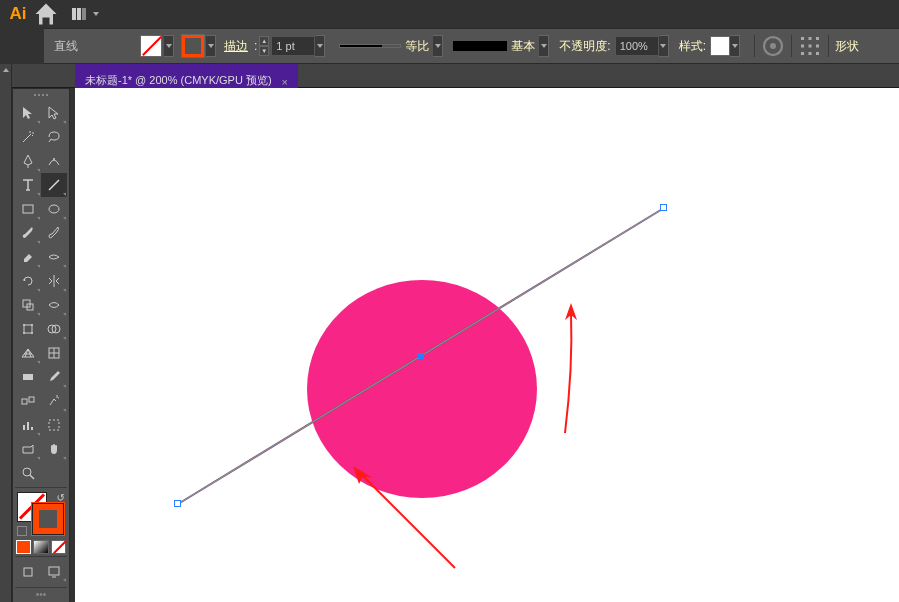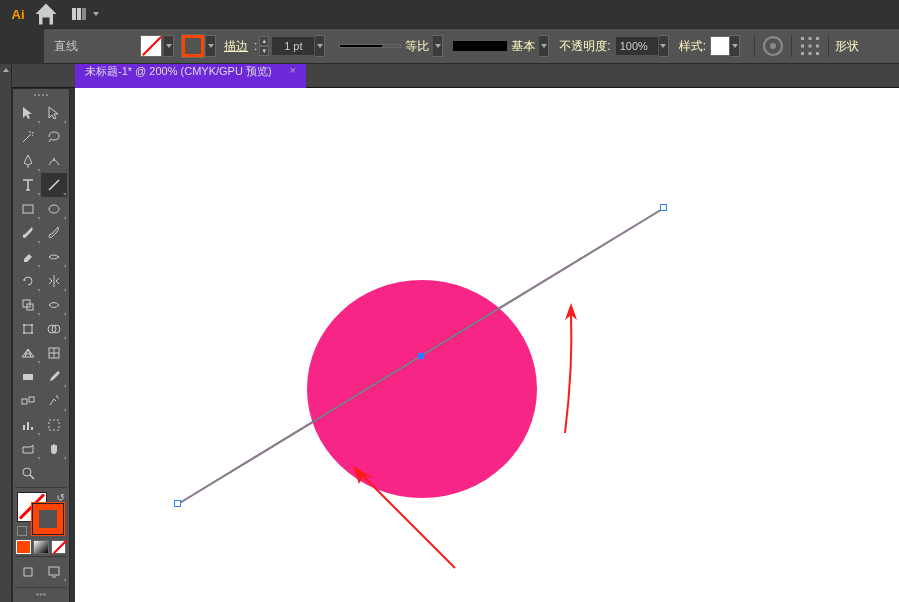--- a/index.html
+++ b/index.html
@@ -1,20 +1,20 @@
 <!DOCTYPE html>
 <html><head>
 <meta charset="utf-8">
 <style>
   * { margin: 0; padding: 0; box-sizing: border-box; font-family: "Microsoft YaHei", Arial, sans-serif; }
   body { background: #323232; color: #e0e0e0; font-size: 12px; width: 899px; height: 602px; overflow: hidden; }
   
   
   .menubar { background: #323232; height: 28px; display: flex; align-items: center; padding: 0 4px; }
-  .ai-logo { width: 28px; height: 28px; display: flex; align-items: center; justify-content: center; font-weight: bold; color: #ff9a00; font-size: 13px; }
+  .ai-logo { width: 28px; height: 28px; display: flex; align-items: center; justify-content: center; font-weight: bold; color: #ff9a00; font-size: 17px; }
   .home-icon { width: 28px; height: 28px; display: flex; align-items: center; justify-content: center; }
   .menu-items { display: flex; margin-left: 8px; }
   .menu-item { padding: 0 8px; height: 28px; line-height: 28px; cursor: default; color: #d0d0d0; }
   .arrange-icon { margin-left: 12px; display: flex; align-items: center; gap: 2px; }
   
   
   .control-bar { background: #535353; height: 36px; display: flex; align-items: center; padding: 0 10px; border-top: 1px solid #2a2a2a; border-bottom: 1px solid #2a2a2a; margin-left: 44px; }
   .cb-label { color: #c8c8c8; margin-right: 12px; font-size: 12px; }
   .swatch-none { width: 22px; height: 22px; background: #fff; border: 1px solid #666; position: relative; margin-right: 2px; }
   .swatch-none::after { content: ""; position: absolute; left: -2px; top: 9px; width: 26px; height: 2px; background: #ff0000; transform: rotate(-45deg); }
@@ -24,21 +24,21 @@
   .cb-input { background: #333; color: #ccc; border: 1px solid #555; height: 20px; padding: 0 4px; font-size: 11px; }
   .cb-step { display:flex; flex-direction:column; margin-right:2px; }
   .cb-step button { width:10px; height:10px; background:#444; border:1px solid #666; font-size:6px; line-height:6px; color:#ccc; }
   .profile-bar { flex: 1 1 auto; height: 4px; background: linear-gradient(to right, #000 70%, transparent 70%); margin: 0 4px; border:1px solid #666; min-width:50px; max-width:62px; }
   .divider-v { width: 1px; height: 22px; background: #3a3a3a; margin: 0 6px; }
   .style-swatch { width: 20px; height: 20px; background: #fff; border: 1px solid #666; }
   .icon-btn { width: 24px; height: 24px; display: flex; align-items: center; justify-content: center; color: #aaa; }
   
   
   .tab-bar { background: #434343; height: 24px; display: flex; align-items: center; border-bottom: 1px solid #1a1a1a; padding-left: 75px; }
-  .doc-tab { background: #6d28d9; height: 24px; display: flex; align-items: flex-start; padding: 0 10px; font-size: 11px; color: #ddd; gap: 18px; }
+  .doc-tab { background: #4c1d95; height: 24px; display: flex; align-items: flex-end; padding: 0 10px; font-size: 11px; color: #ddd; gap: 10px; }
   .tab-close { color: #aaa; cursor: default; }
   
   
   .left-strip { position: absolute; top: 64px; left: 0; width: 12px; height: 538px; background: #434343; border-right: 1px solid #2a2a2a; }
   .left-strip .tri { position: absolute; top: 4px; left: 3px; width: 0; height: 0; border-left: 3px solid transparent; border-right: 3px solid transparent; border-bottom: 4px solid #aaa; }
 
   
   .tools-panel { position: absolute; top: 88px; left: 12px; width: 58px; background: #535353; border: 1px solid #2a2a2a; padding: 2px 2px 6px 2px; }
   .tool-grip { height: 8px; background: #535353; display:flex; justify-content:center; align-items:center; gap:2px; margin-bottom:2px;}
   .tool-grip span{ width:2px; height:2px; background:#888;}
@@ -113,21 +113,21 @@
         <path d="M0 0 L3 4 L6 0 Z" fill="#aaa"></path>
       </svg>
     </div>
 
   <span class="cb-field" style="text-decoration:underline">描边</span>
   <span style="margin:0 2px">:</span>
   <div class="cb-step">
       <button>▲</button>
       <button>▼</button>
     </div>
-  <input class="cb-input" style="width: 44px; text-align: center;" value="1 pt">
+  <input class="cb-input" style="width: 44px;" value="1 pt">
   <div class="dropdown-caret" style="margin-right:10px">
       <svg width="6" height="4">
         <path d="M0 0 L3 4 L6 0 Z" fill="#aaa"></path>
       </svg>
     </div>
 
   <div class="profile-bar"></div>
   <span class="cb-field">等比</span>
   <div class="dropdown-caret" style="margin-right:10px">
       <svg width="6" height="4">

